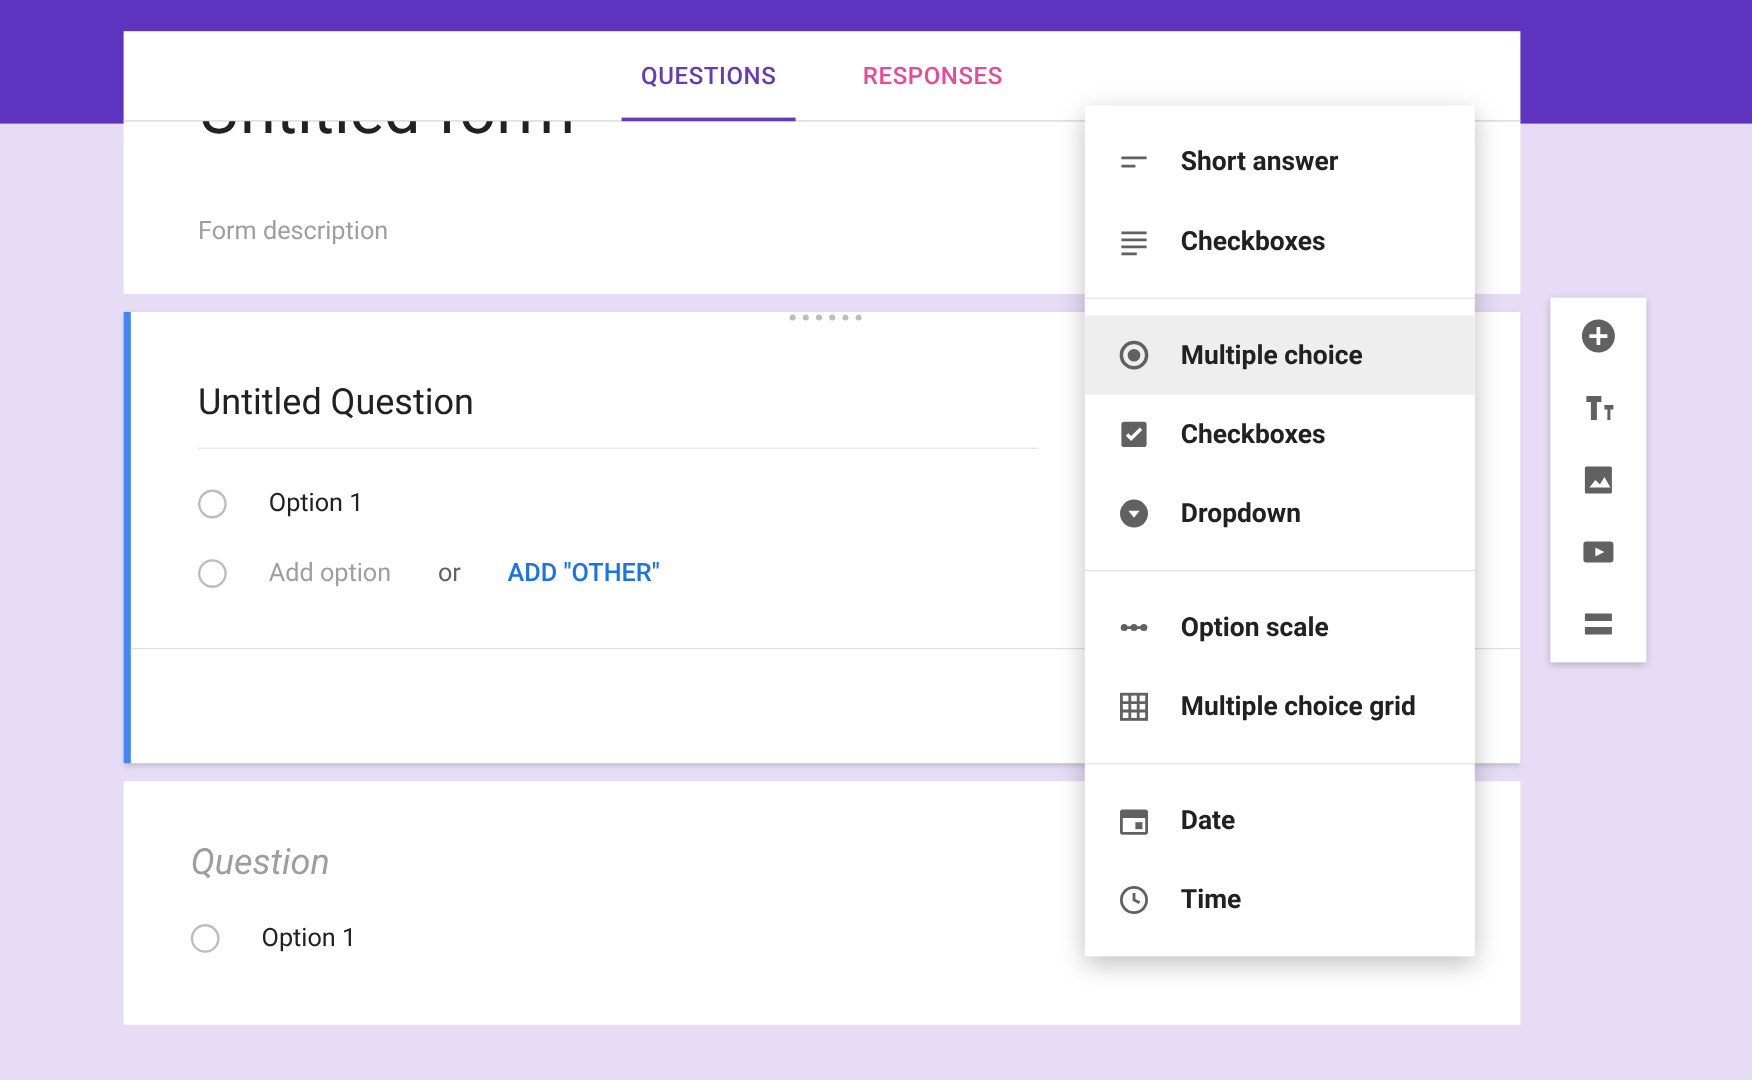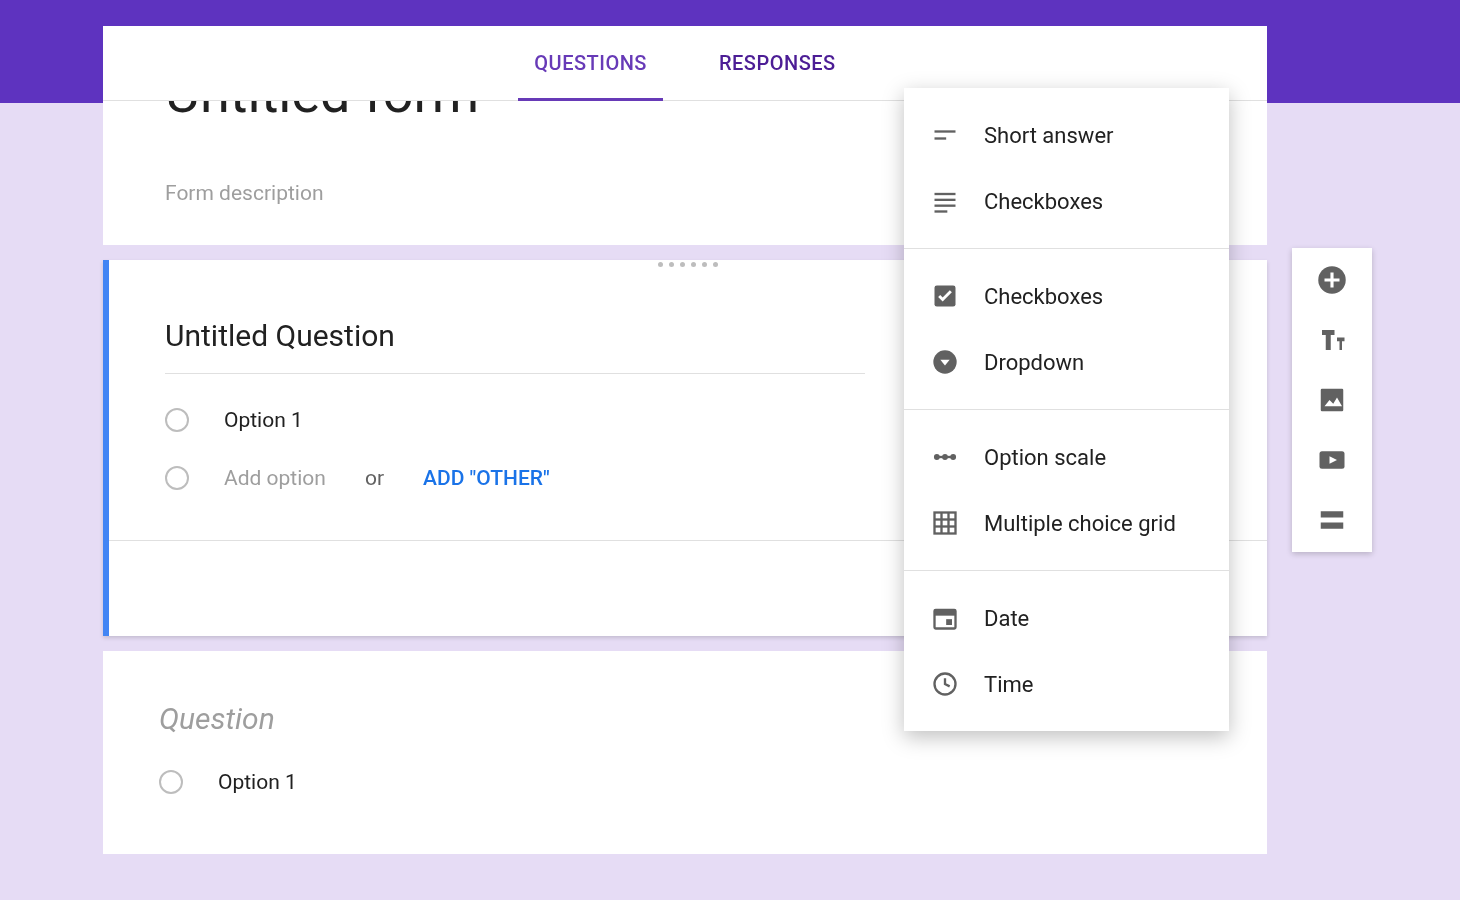--- a/index.html
+++ b/index.html
@@ -30,21 +30,21 @@
     display: flex;
     align-items: center;
     justify-content: center;
     gap: 60px;
     border-bottom: 1px solid #e0e0e0;
   }
   .tab {
     font-size: 20px;
     font-weight: 500;
     letter-spacing: 0.5px;
-    color: #4c1d95;
+    color: #ec4899;
     padding: 0 6px;
     height: 75px;
     display: flex;
     align-items: center;
     position: relative;
     cursor: pointer;
   }
   .tab.active {
     color: #673ab7;
   }
@@ -156,20 +156,21 @@
   .menu-group { border-bottom: 1px solid #e0e0e0; padding: 14px 0; }
   .menu-group:last-child { border-bottom: none; }
   .menu-item {
     display: flex;
     align-items: center;
     gap: 24px;
     padding: 18px 26px;
     font-size: 22px;
     color: #212121;
     cursor: pointer;
+    font-weight: bold;
   }
   .menu-item.selected { background: #eeeeee; }
   .menu-icon {
     width: 30px; height: 30px;
     display: flex; align-items: center; justify-content: center;
     color: #616161;
     flex-shrink: 0;
   }
   .menu-icon svg { width: 28px; height: 28px; display: block; }
 
@@ -283,20 +284,29 @@
             <line x1="3" y1="6" x2="21" y2="6"></line>
             <line x1="3" y1="11" x2="21" y2="11"></line>
             <line x1="3" y1="16" x2="21" y2="16"></line>
             <line x1="3" y1="21" x2="14" y2="21"></line>
           </svg>
         </span>
         <span>Checkboxes</span>
       </div>
     </div>
     <div class="menu-group">
+      <div class="menu-item selected">
+        <span class="menu-icon">
+          <svg viewBox="0 0 24 24">
+            <circle cx="12" cy="12" r="9" fill="none" stroke="#616161" stroke-width="2.5"></circle>
+            <circle cx="12" cy="12" r="4.5" fill="#616161"></circle>
+          </svg>
+        </span>
+        <span>Multiple choice</span>
+      </div>
       <div class="menu-item">
         <span class="menu-icon">
           <svg viewBox="0 0 24 24">
             <rect x="3" y="3" width="18" height="18" rx="2" fill="#616161"></rect>
             <path d="M7 12l3 3 7-7" stroke="#fff" stroke-width="2.5" fill="none"></path>
           </svg>
         </span>
         <span>Checkboxes</span>
       </div>
       <div class="menu-item">

